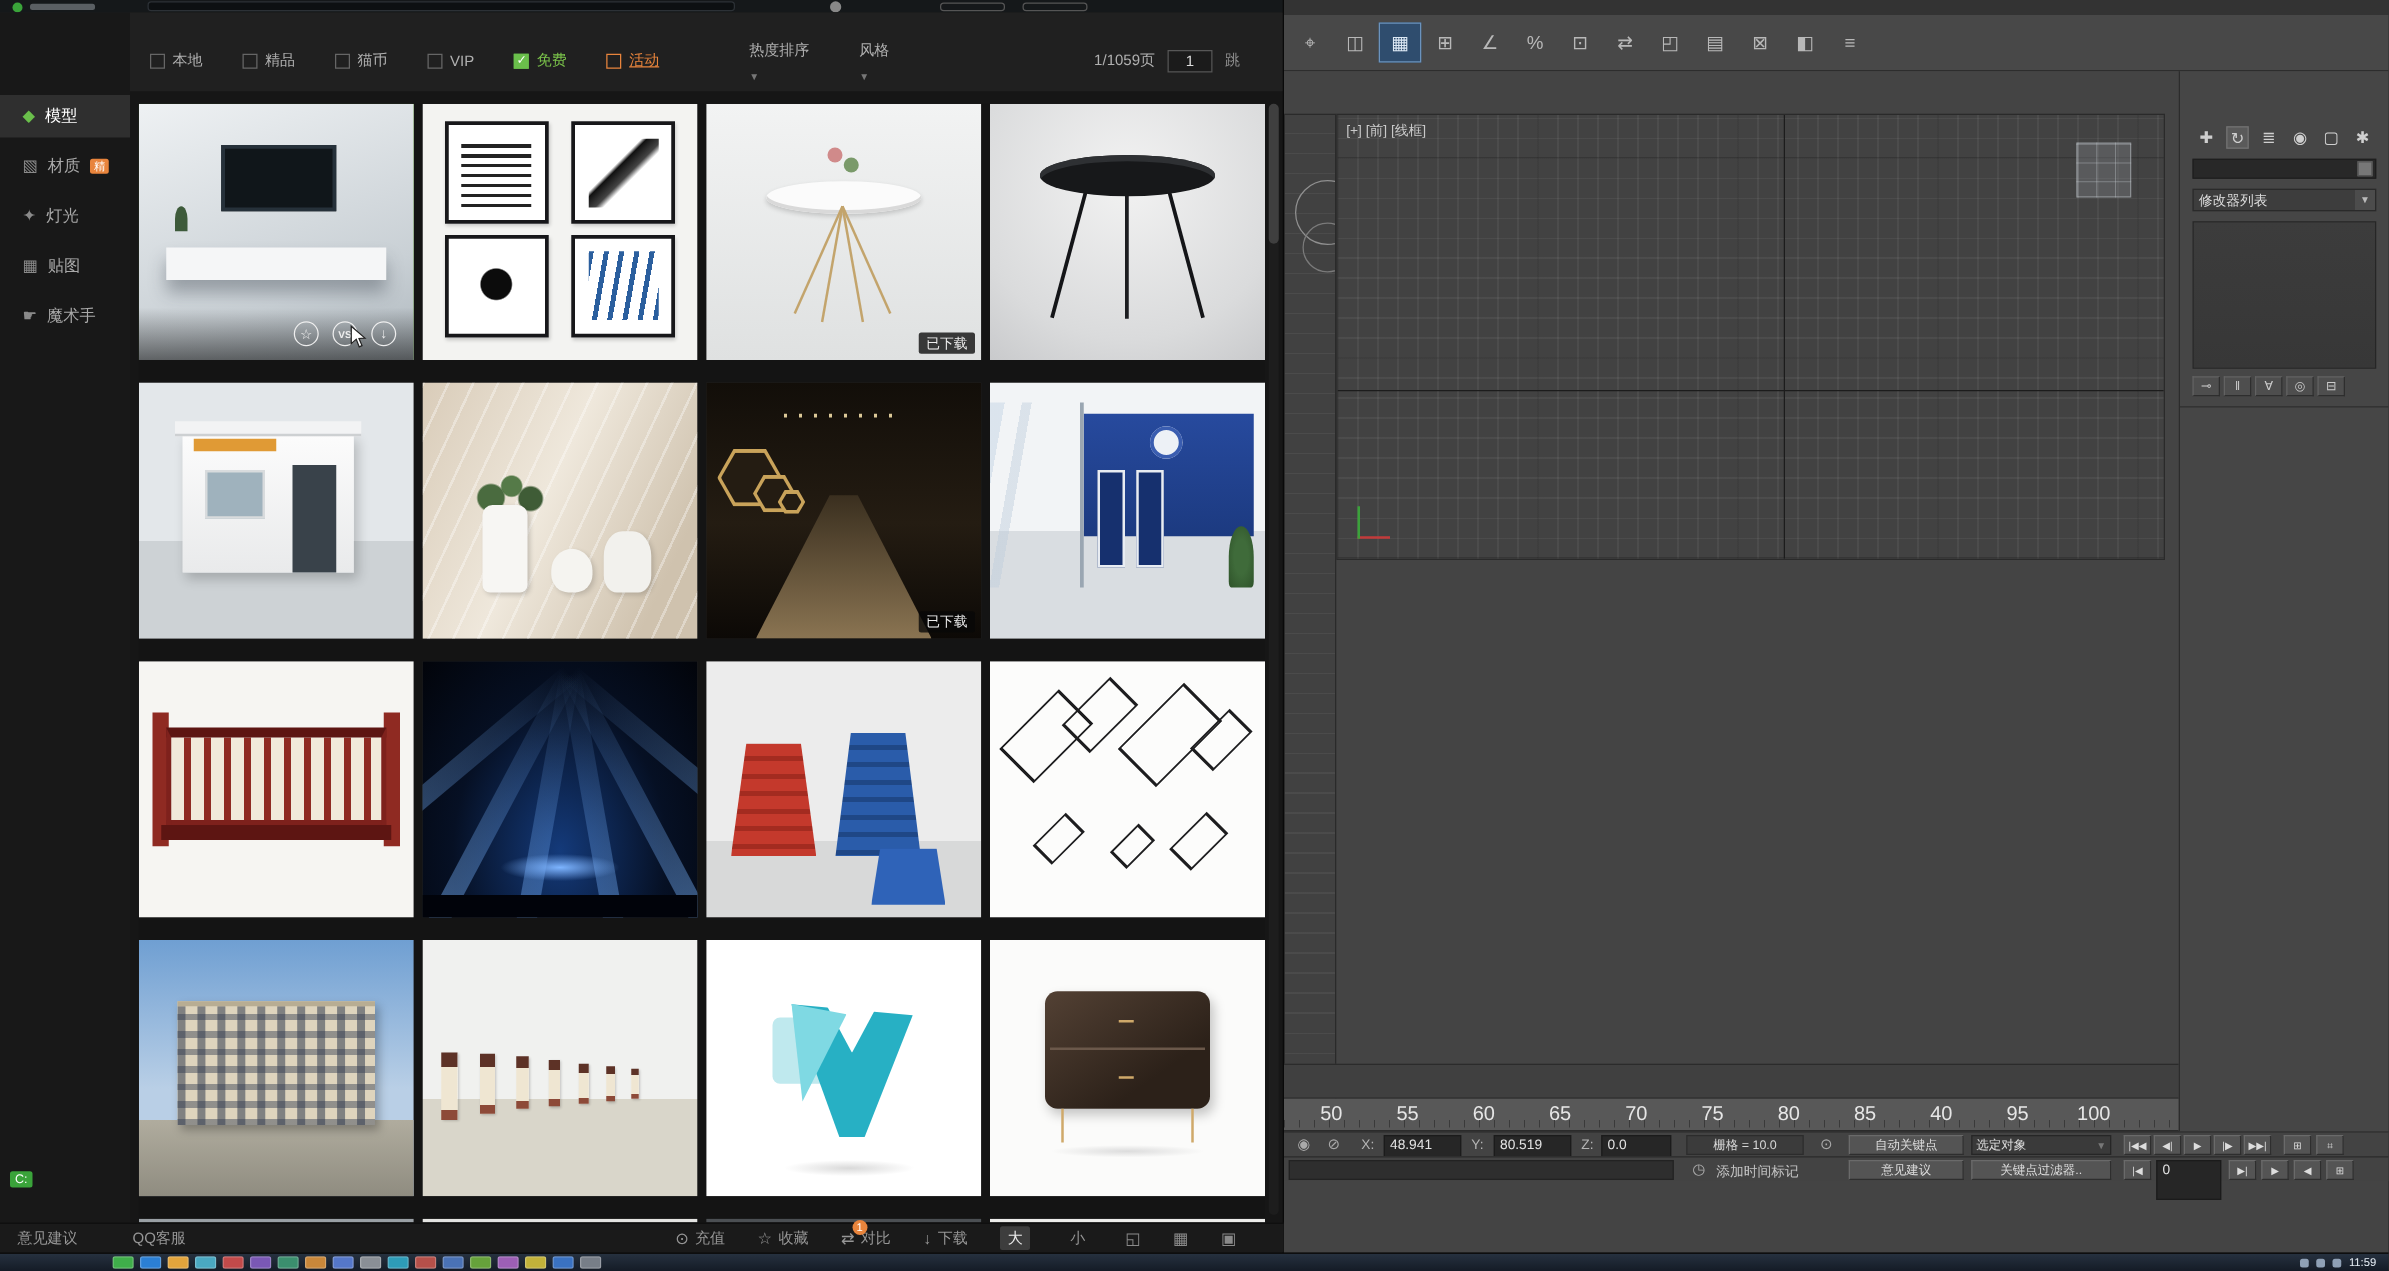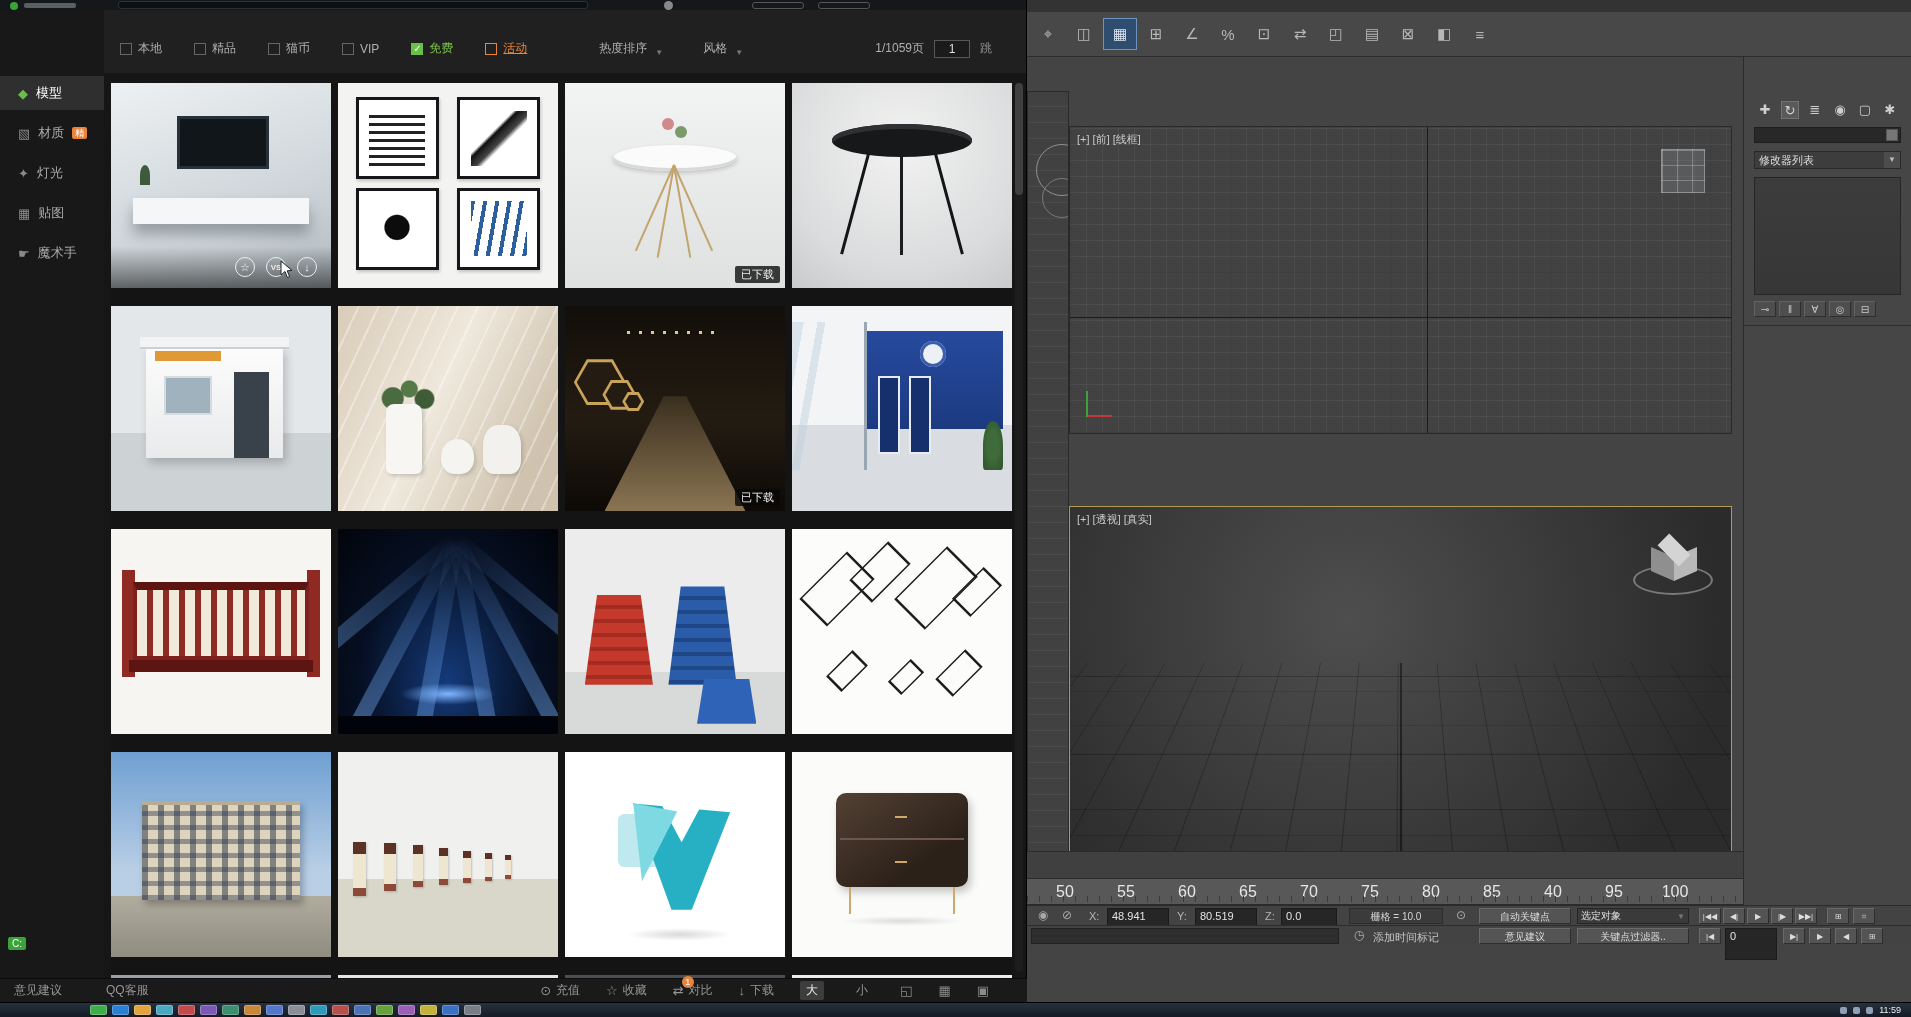--- a/index.html
+++ b/index.html
@@ -26,21 +26,21 @@
   .drive-badge { position:absolute; left:8px; bottom:28px; background:#3aa33a; color:#fff; font-size:10px; padding:1px 4px; border-radius:2px; }
 
   .content { position:absolute; left:104px; top:10px; right:0; bottom:24px; background:#161616; }
   .filterbar { position:absolute; left:0; top:0; right:0; height:63px; background:#202020; display:flex; align-items:center; padding:14px 16px 0 16px; color:#b0b0b0; font-size:12px; }
   .fcb { display:flex; align-items:center; gap:6px; margin-right:32px; cursor:pointer; white-space:nowrap; }
   .cb { width:12px; height:12px; border:1px solid #666; background:transparent; display:inline-flex; align-items:center; justify-content:center; font-size:10px; color:#fff; }
   .fcb.free { color:#7ac24a; }
   .fcb.free .cb { background:#6abf4b; border-color:#6abf4b; }
   .fcb.activity { color:#e8843c;text-decoration:underline; }
   .fcb.activity .cb { border-color:#e8843c; }
-  .dropdown { display:flex; align-items:flex-end; gap:8px; margin-left:40px; cursor:pointer; color:#b0b0b0; }
+  .dropdown { display:flex; align-items:flex-start; gap:8px; margin-left:40px; cursor:pointer; color:#b0b0b0;flex-direction:column; }
   .caret { font-size:8px; color:#777; }
   .pag { margin-left:auto; display:flex; align-items:center; gap:10px; padding-right:18px; }
   .pg-in { width:36px; height:18px; background:#1b1b1b; border:1px solid #575757; color:#ddd; text-align:center; font-size:12px; }
   .jump { color:#8f8f8f; cursor:pointer; }
 
   .grid { position:absolute; left:7px; top:73px; right:14px; bottom:0; overflow:hidden; background:#141414; display:flex; flex-wrap:wrap; align-content:flex-start; }
   .tile { position:relative; width:220px; height:205px; margin:0 7px 18px 0; background:#242424; overflow:hidden; cursor:pointer; }
   .tile:nth-child(4n) { margin-right:0; }
   .art { position:absolute; inset:0; }
   .art > div { position:absolute; }
@@ -194,26 +194,26 @@
   .max-toolbar { position:absolute; left:0; top:12px; right:0; height:45px; background:#484848; border-bottom:1px solid #2d2d2d; display:flex; align-items:center; gap:2px; padding-left:4px; }
   .ticon { width:34px; height:32px; display:flex; align-items:center; justify-content:center; color:#b8b8b8; font-size:15px; }
   .ticon.active { background:#2f4d6e; border:1px solid #6b93bd; color:#dce8f4; }
 
   .vparea { position:absolute; left:0; top:57px; right:168px; height:851px; background:#444; }
   .vp-sliver { position:absolute; left:0; top:34px; width:42px; bottom:0; background:#414141; overflow:hidden; border:1px solid #2a2a2a;
     background-image:repeating-linear-gradient(0deg,rgba(255,255,255,.05) 0 1px,transparent 1px 16px); }
   .sliver-c1 { position:absolute; left:8px; top:52px; width:52px; height:52px; border:1px solid #909090; border-radius:50%; }
   .sliver-c2 { position:absolute; left:14px; top:86px; width:40px; height:40px; border:1px solid #7a7a7a; border-radius:50%; }
   .vp { position:absolute; left:42px; right:11px; overflow:hidden; }
-  .vp.front { top:34px; height:308px; background-color:#424242; border:1px solid #2a2a2a;
+  .vp.front { top:34px; height:357px; background-color:#424242; border:1px solid #2a2a2a;
     background-image:
       repeating-linear-gradient(0deg,rgba(0,0,0,.18) 0 1px,transparent 1px 160px),
       repeating-linear-gradient(90deg,rgba(0,0,0,.18) 0 1px,transparent 1px 160px),
       repeating-linear-gradient(0deg,rgba(255,255,255,.05) 0 1px,transparent 1px 16px),
-      repeating-linear-gradient(90deg,rgba(255,255,255,.05) 0 1px,transparent 1px 16px); margin-top: 35px; }
+      repeating-linear-gradient(90deg,rgba(255,255,255,.05) 0 1px,transparent 1px 16px); }
   .axis-v { position:absolute; left:54%; top:0; bottom:0; width:1px; background:#1c1c1c; }
   .axis-h { position:absolute; top:62%; left:0; right:0; height:1px; background:#1c1c1c; }
   .vp.persp { top:449px; height:402px; background:radial-gradient(circle at 42% 28%,#4e4e4e,#2b2b2b 78%); border:1px solid #b59a52; }
   .vplabel { position:absolute; left:7px; top:5px; color:#c9c9c9; font-size:11px; z-index:5; cursor:pointer; }
   .vgridcube { position:absolute; top:22px; right:26px; width:44px; height:44px; background:rgba(150,155,160,.28); border:1px solid rgba(190,195,200,.5);
     background-image:linear-gradient(rgba(190,195,200,.4) 1px,transparent 1px),linear-gradient(90deg,rgba(190,195,200,.4) 1px,transparent 1px); background-size:15px 15px; }
   .tripod-x { position:absolute; left:16px; bottom:16px; width:26px; height:2px; background:#c23b3b; }
   .tripod-y { position:absolute; left:16px; bottom:16px; width:2px; height:26px; background:#3ba23b; }
   .tripod-z { position:absolute; left:16px; bottom:16px; width:2px; height:24px; background:#3b6ac2; transform:rotate(38deg); transform-origin:bottom left; }
   .gplane { position:absolute; left:-45%; right:-45%; top:-8%; height:132%; transform:perspective(1100px) rotateX(64deg); transform-origin:50% 55%;
@@ -606,33 +606,20 @@
 
       <div class="vp front">
         <span class="vplabel">[+] [前] [线框]</span>
         <div class="axis-v"></div>
         <div class="axis-h"></div>
         <div class="vgridcube"></div>
         <div class="tripod-x"></div>
         <div class="tripod-y"></div>
       </div>
 
-      <div class="vp persp">
-        <div class="gplane"></div>
-        <span class="vplabel">[+] [透视] [真实]</span>
-        <div class="vcube">
-          <div class="vring"></div>
-          <div class="vleft"></div>
-          <div class="vright"></div>
-          <div class="vtop"></div>
-        </div>
-        <div class="tripod-x"></div>
-        <div class="tripod-y"></div>
-        <div class="tripod-z"></div>
-      </div>
     </div>
 
     <div class="trackstrip"></div>
 
     <div class="ruler">
       <span class="tick" style="left:38px">50</span>
       <span class="tick" style="left:99px">55</span>
       <span class="tick" style="left:160px">60</span>
       <span class="tick" style="left:221px">65</span>
       <span class="tick" style="left:282px">70</span>

